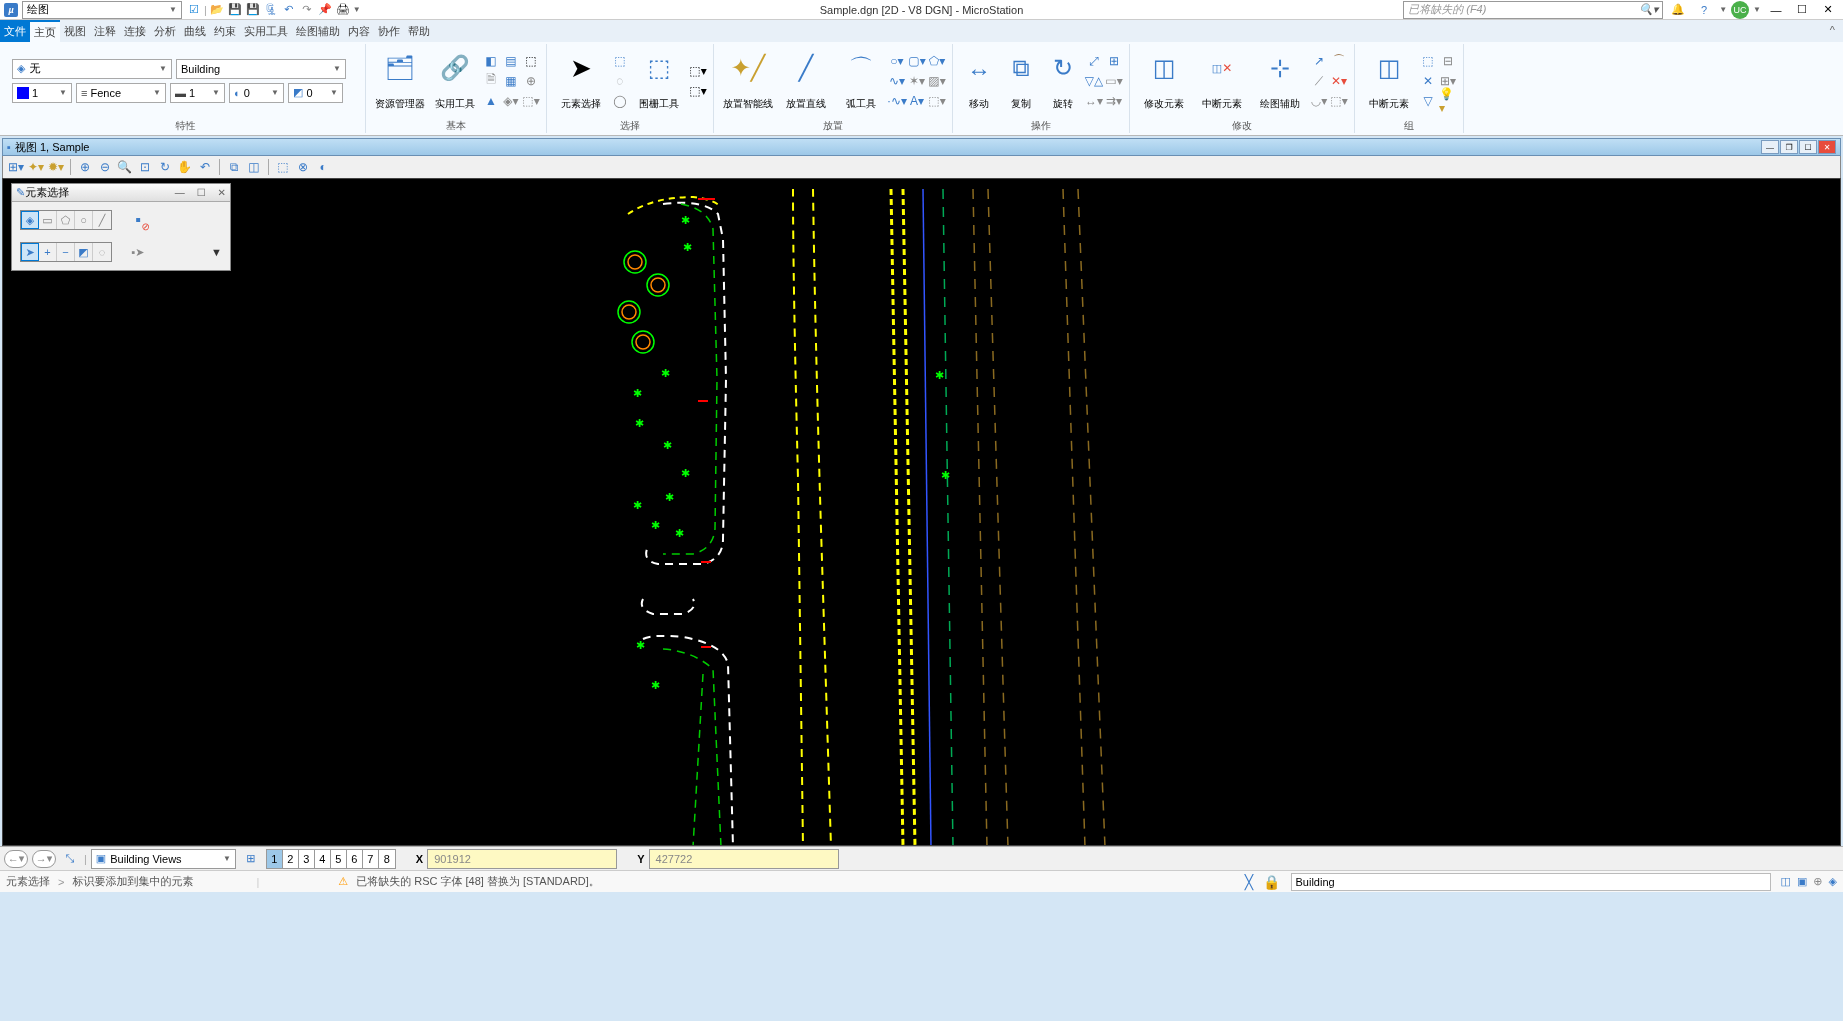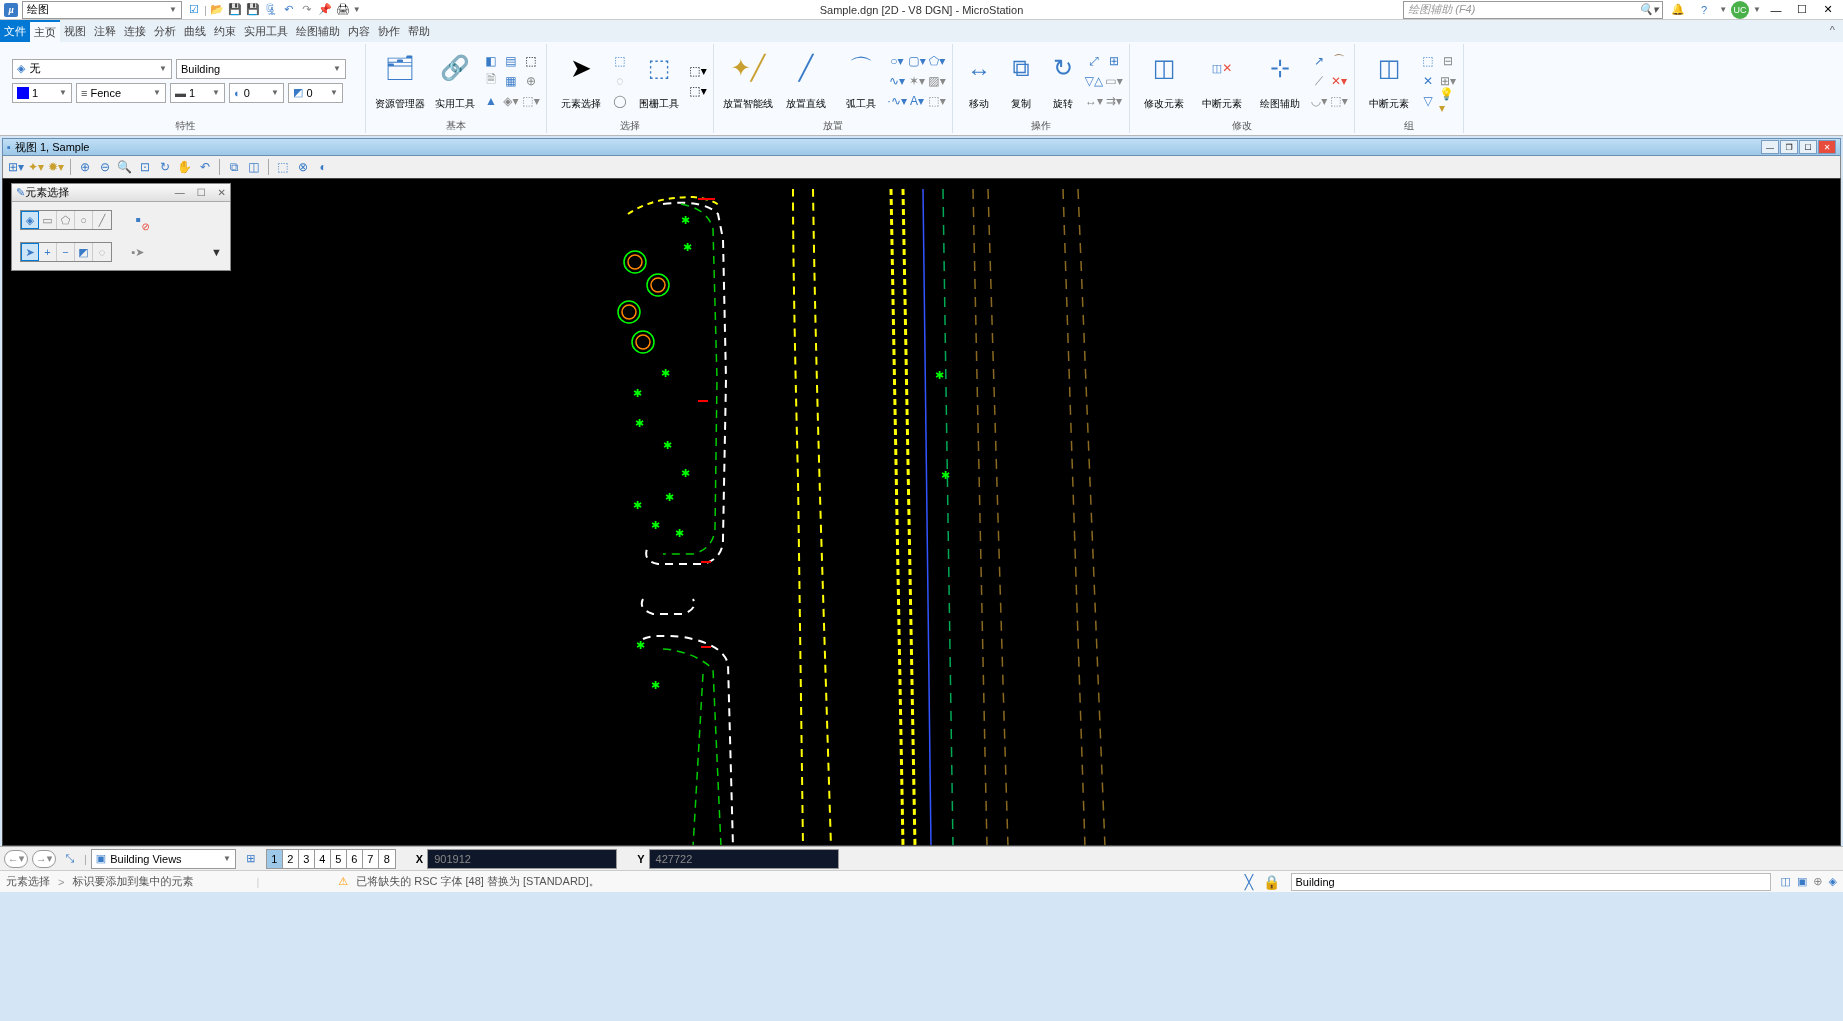--- a/index.html
+++ b/index.html
@@ -54,21 +54,21 @@
 .tp-tool:last-child{border-right:none}
 .tp-big{width:20px;height:20px;display:flex;align-items:center;justify-content:center}
 .bottom-bar1{height:24px;background:#f0f0f0;border-top:1px solid #b0b0b0;display:flex;align-items:center;padding:0 4px;gap:4px}
 .nav-btn{width:24px;height:18px;border:1px solid #999;border-radius:9px;background:#fff;display:flex;align-items:center;justify-content:center;cursor:pointer;color:#888}
 .views-dd{height:20px;border:1px solid #999;background:#fff;padding:0 4px;width:145px;display:flex;align-items:center}
 .view-nums{display:flex;border:1px solid #999}
 .view-num{width:16px;height:18px;display:flex;align-items:center;justify-content:center;border-right:1px solid #999;cursor:pointer;background:#fff}
 .view-num.active{background:#9dc8e8}
 .view-num:last-child{border-right:none}
 .coord-lbl{font-weight:bold;margin-left:16px}
-.coord-box{width:190px;height:20px;border:1px solid #999;background:#0f172a;padding:0 6px;color:#888;display:flex;align-items:center}
+.coord-box{width:190px;height:20px;border:1px solid #999;background:#fef9c3;padding:0 6px;color:#888;display:flex;align-items:center}
 .bottom-bar2{height:22px;background:#f8f8f8;border-top:1px solid #ccc;display:flex;align-items:center;padding:0 6px;gap:8px}
 .status-text{color:#555}
 .status-sep{color:#999}
 .warn-ic{color:#f90;margin-left:16px}
 .snap-area{margin-left:auto;display:flex;align-items:center;gap:10px}
 .snap-ic{font-size:14px;color:#3a7bc8}
 .snap-dd{width:480px;height:18px;border:1px solid #bbb;background:#fff;padding:0 4px;display:flex;align-items:center}
 .right-icons{display:flex;gap:6px;align-items:center}
 </style>
 </head>
@@ -89,21 +89,21 @@
     <div class="qat-ic" style="color:#3a7bc8">🗜</div>
     <div class="qat-ic" style="color:#3a7bc8">↶</div>
     <div class="qat-ic" style="color:#888">↷</div>
     <div class="qat-ic" style="color:#3c3">📌</div>
     <div class="qat-ic">🖨</div>
     <span style="color:#666;font-size:8px">▼</span>
   </div>
   <div class="title-text">Sample.dgn [2D - V8 DGN] - MicroStation</div>
   <div class="title-right">
     <div class="search-box">
-      <span placeholder="搜索功能区 (F4)">绘图辅助 (F4)</span>
+      <span placeholder="搜索功能区 (F4)">已将缺失的 (F4)</span>
       <span class="search-mag">🔍▾</span>
     </div>
     <div class="title-ctl" style="color:#3a7bc8">🔔</div>
     <div class="title-ctl" style="color:#3a7bc8">?</div>
     <span style="color:#666;font-size:8px">▼</span>
     <div class="title-ctl" style="background:#4ab04a;color:#fff;border-radius:50%;width:18px;height:18px;font-size:9px">UC</div>
     <span style="color:#666;font-size:8px">▼</span>
     <div class="title-ctl">—</div>
     <div class="title-ctl">☐</div>
     <div class="title-ctl">✕</div>

